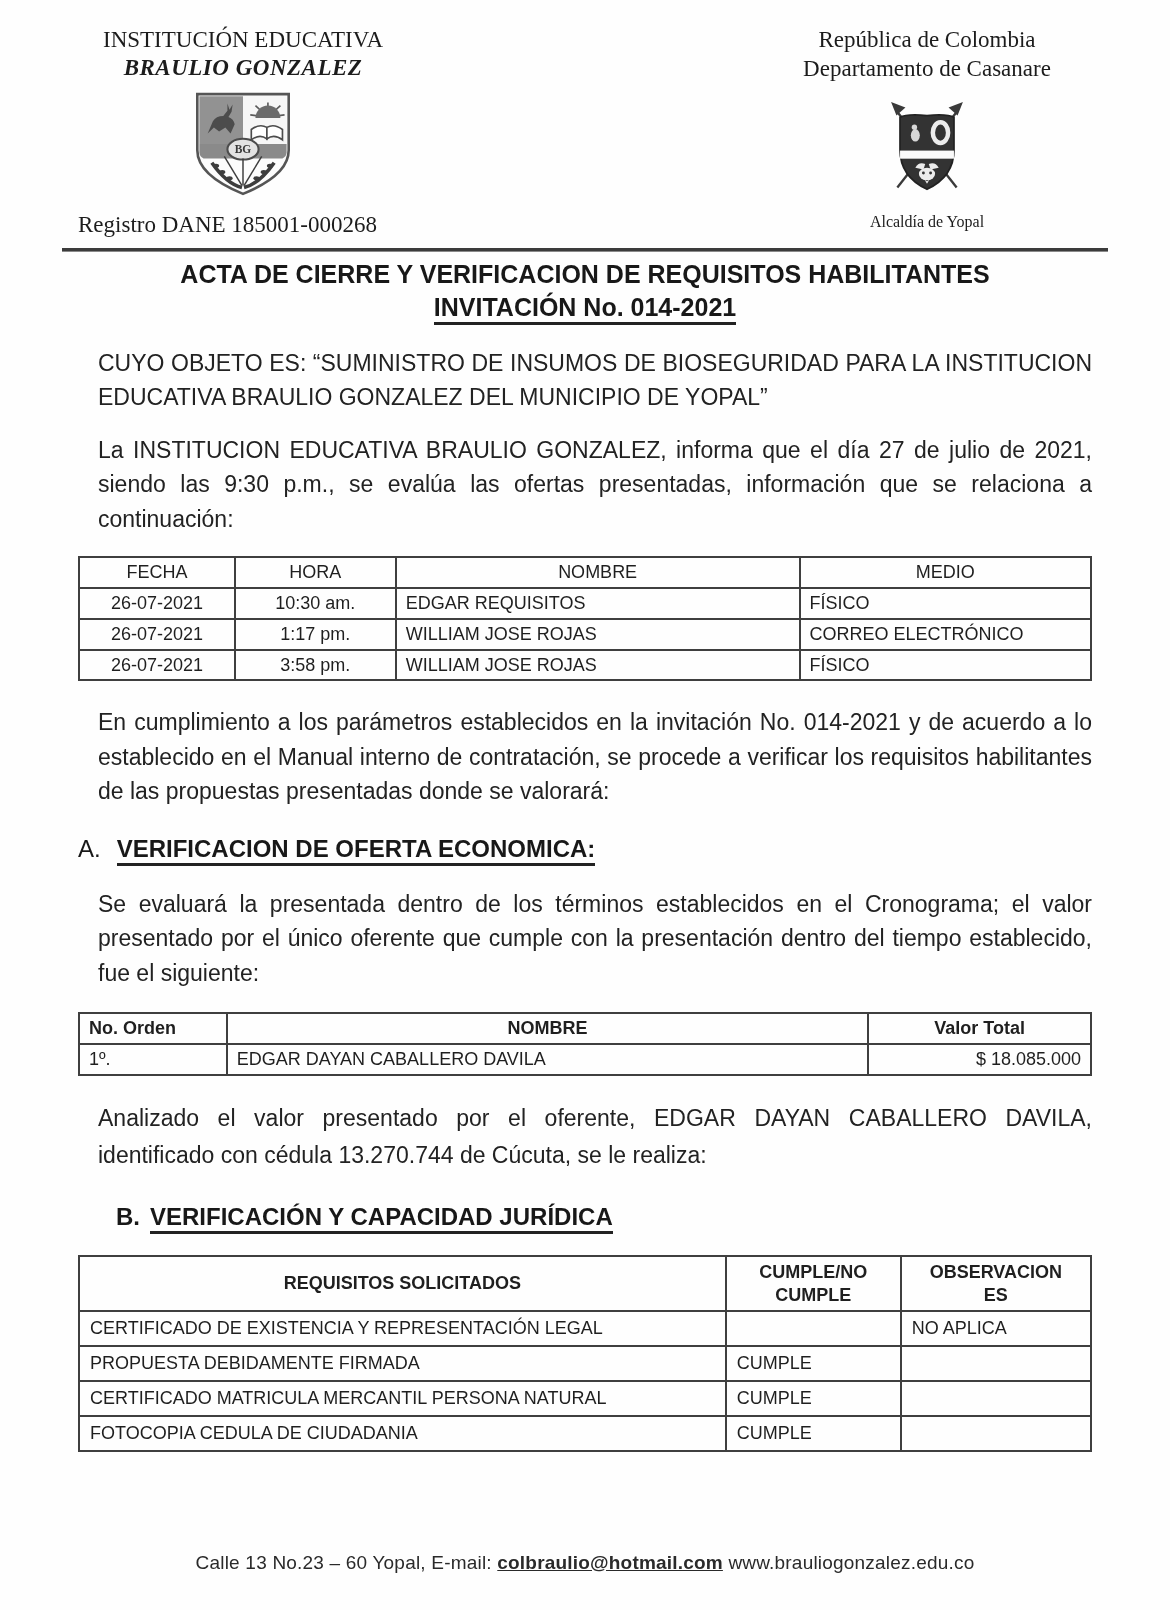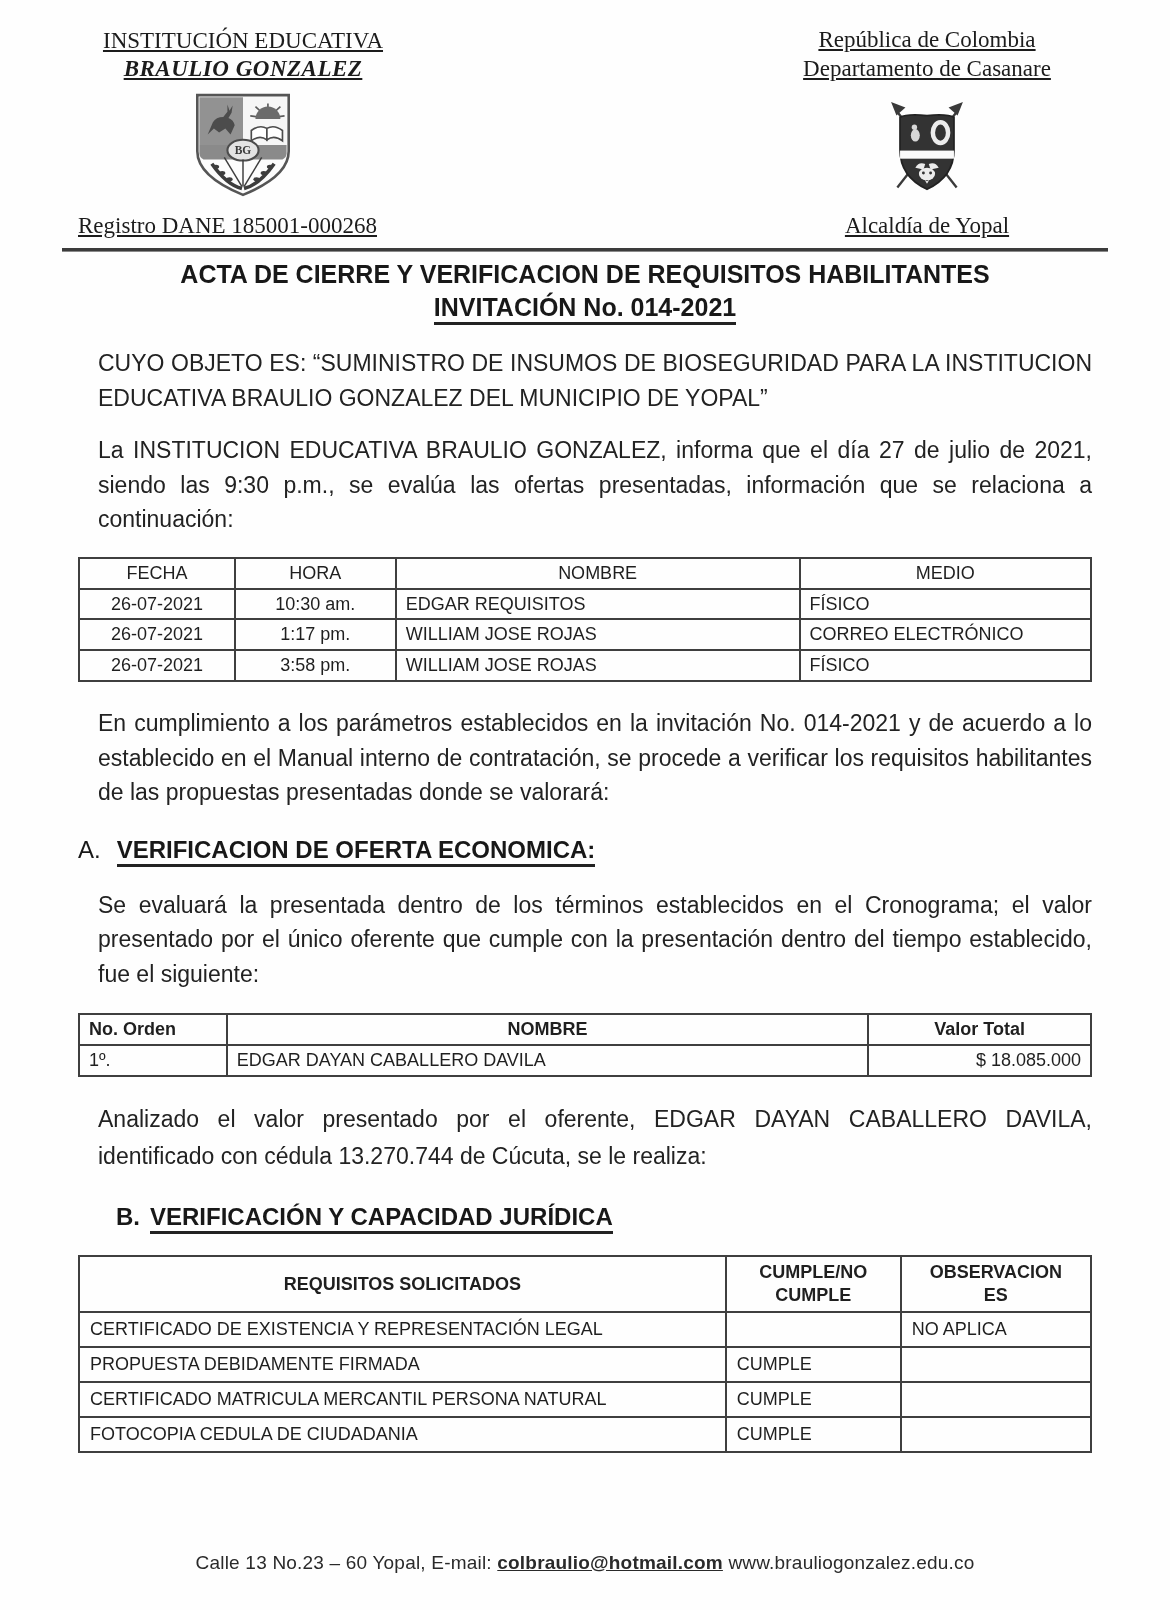--- a/index.html
+++ b/index.html
@@ -9,29 +9,29 @@
     position: relative;
     width: 1170px;
     height: 1610px;
     background: #fefefe;
     color: #1c1c1c;
     font-family: "Liberation Sans", sans-serif;
     padding: 26px 78px 0 78px;
     overflow: hidden;
   }
   
-  .header { display: flex; justify-content: space-between; align-items: flex-end; text-decoration: underline; }
+  .header { display: flex; justify-content: space-between; align-items: flex-start; }
   .header-col { display: flex; flex-direction: column; align-items: center; }
   .header-col.left  { width: 330px; }
   .header-col.right { width: 330px; }
   .serif { font-family: "Liberation Serif", serif; font-size: 23px; line-height: 1.25; }
   .inst-line2 { font-family: "Liberation Serif", serif; font-size: 23px; font-weight: bold; font-style: italic; letter-spacing: .5px; }
   .logo-wrap { margin-top: 8px; height: 110px; display: flex; align-items: center; justify-content: center; }
   .registro { align-self: flex-start; margin-top: 12px; font-size: 23px; }
-  .alcaldia { margin-top: 10px; font-size: 23px; }
+  .alcaldia { margin-top: 10px; font-size: 16px; }
   
   .rule { margin: 8px -16px 0 -16px; border-top: 3px solid #3c3c3c; border-bottom: 1px solid #8a8a8a; height: 2px; }
   .doc-title { margin-top: 6px; text-align: center; font-weight: bold; font-size: 25px; line-height: 1.32; color: #181818; }
   .u { border-bottom: 3px solid #222; padding-bottom: 1px; }
   
   .para { font-size: 23px; line-height: 1.5; text-align: justify; color: #222; margin-left: 20px; }
   .mt-objeto { margin-top: 22px; }
   .mt-intro { margin-top: 18px; }
   .mt-cumpl { margin-top: 24px; }
   .mt-eval { margin-top: 24px; }

